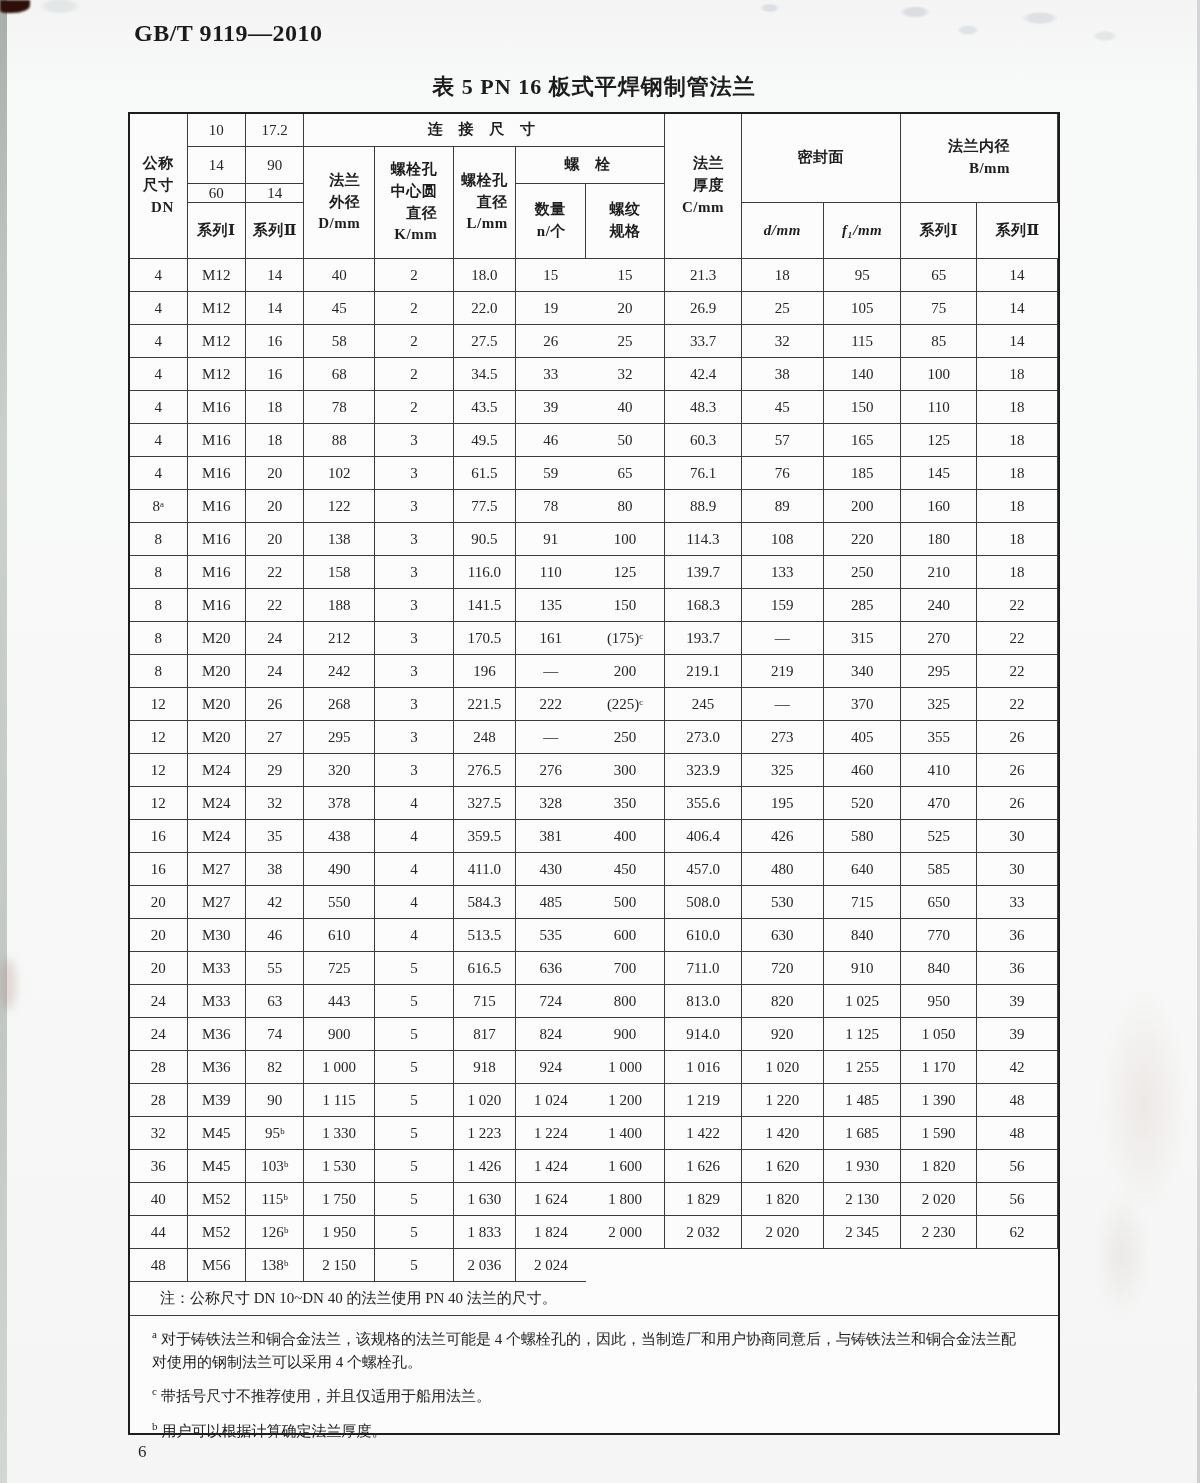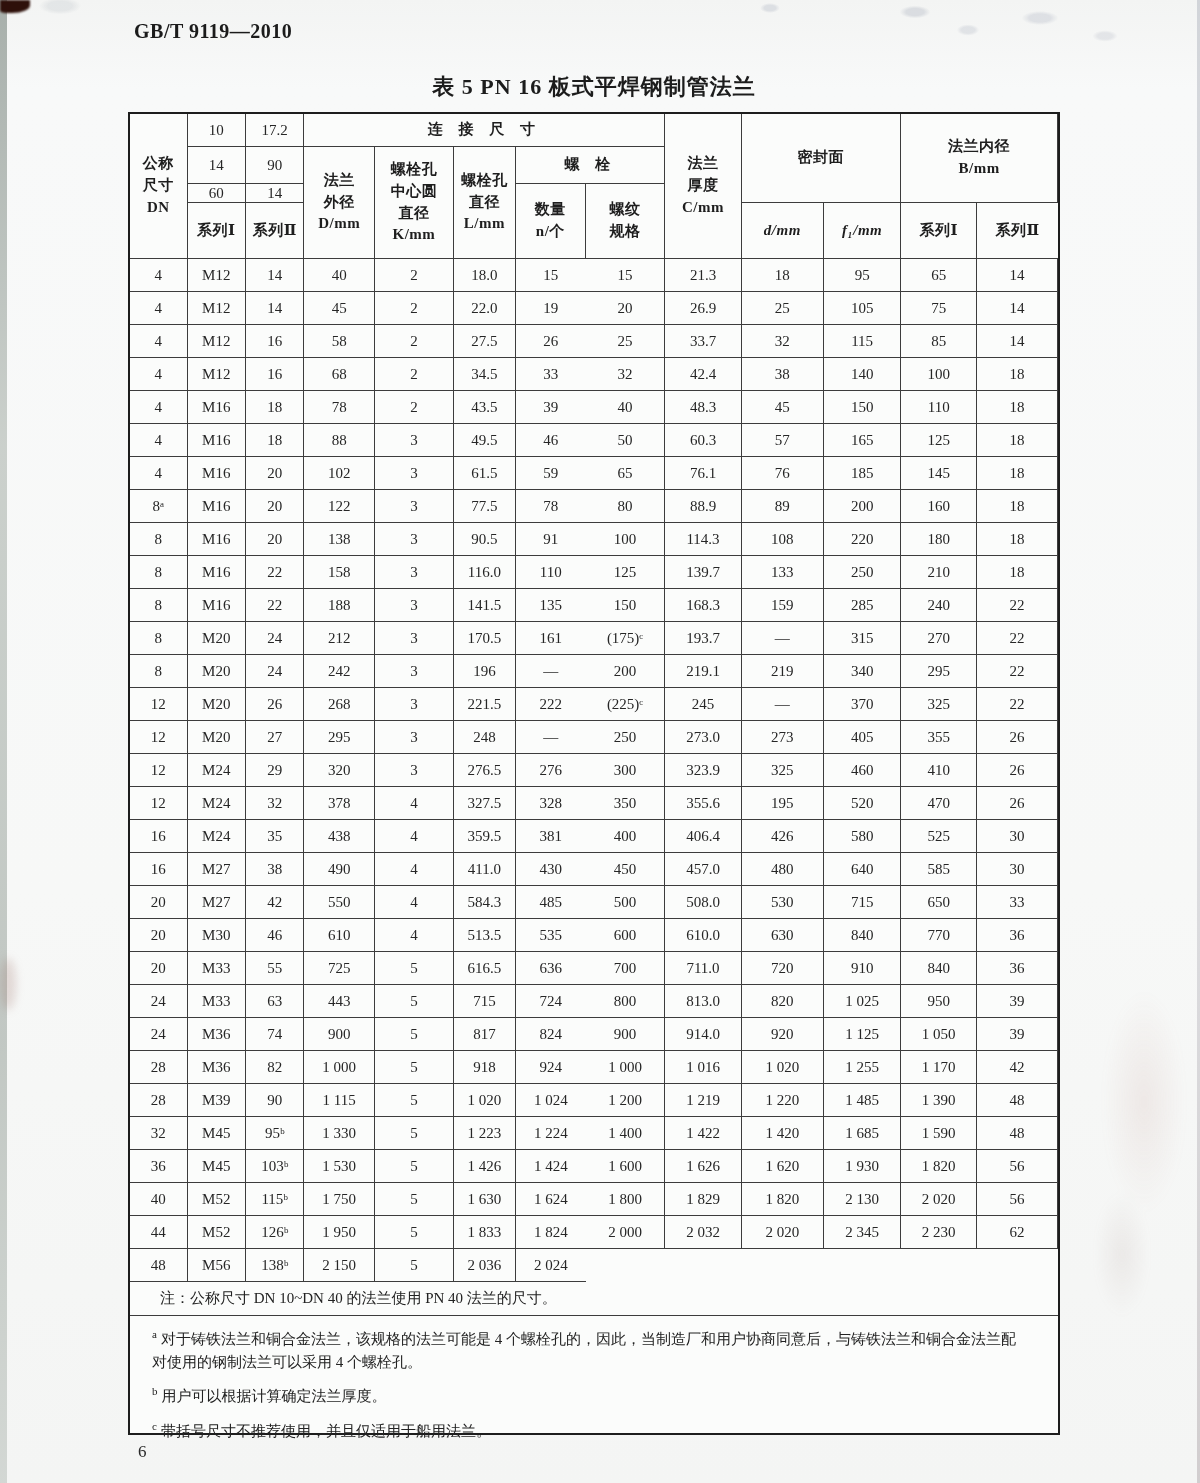--- a/index.html
+++ b/index.html
@@ -23,38 +23,38 @@
       radial-gradient(30px 12px at 60px 6px, rgba(185,192,198,.5) 40%, transparent 70%);}
   .right-line{position:absolute;right:0;top:0;width:3px;height:100%;
     background:linear-gradient(180deg,#c9ccd2,#dadde2 40%,#c9c4c6);opacity:.8;}
   .smudge-right{position:absolute;left:1078px;top:950px;width:110px;height:380px;
     background:radial-gradient(60px 160px at 60% 40%, rgba(172,110,100,.10), transparent 70%),
                radial-gradient(40px 90px at 40% 80%, rgba(150,120,115,.10), transparent 70%);
     filter:blur(3px);}
   .smudge-left{position:absolute;left:0;top:958px;width:16px;height:52px;
     background:rgba(150,105,95,.22);border-radius:50%;filter:blur(4px);}
 
-  .doc-code{position:absolute;left:134px;top:20px;font-size:20px;font-weight:bold;
+  .doc-code{position:absolute;left:134px;top:20px;font-size:24px;font-weight:bold;
     letter-spacing:.5px;color:#1b1b1b;}
   .table-title{position:absolute;left:128px;top:72px;width:932px;text-align:center;
     font-size:22px;font-weight:bold;color:#1c1c1c;letter-spacing:1px;}
 
   .flange-table{
     position:absolute;left:128px;top:112px;width:932px;box-sizing:border-box;
     border:2px solid #1d1d1d;background:#fbfcfb;
     display:grid;
     grid-template-columns:6.2fr 6.3fr 6.3fr 7.6fr 8.5fr 6.7fr 7.5fr 8.6fr 8.2fr 8.9fr 8.3fr 8.2fr 8.7fr;
     grid-template-rows:33px 37px 19px 56px repeat(31,33px) 34px 117px;
   }
   .cell,.hcell{
     display:flex;align-items:center;justify-content:center;
     border-right:1px solid #3c3c3c;border-bottom:1px solid #3c3c3c;
     font-size:15px;color:#262626;box-sizing:border-box;overflow:hidden;
   }
-  .hcell{white-space:pre-line;text-align:center;line-height:1.45;font-weight:600;
+  .hcell{white-space:pre-line;text-align:right;line-height:1.45;font-weight:600;
     color:#1e1e1e;letter-spacing:.5px;}
   .last-col{border-right:none;}
   .h-dn{grid-area:1/1/5/2;}
   .h-pipe{grid-area:1/2/4/4;}
   .h-a1{grid-area:4/2/5/3;}
   .h-a2{grid-area:4/3/5/4;}
   .h-conn{grid-area:1/4/2/9;letter-spacing:6px;}
   .h-d{grid-area:2/4/5/5;}
   .h-k{grid-area:2/5/5/6;}
   .h-l{grid-area:2/6/5/7;}
@@ -521,18 +521,18 @@
     <div class="cell">62</div>
     <div class="cell">48</div>
     <div class="cell">M56</div>
     <div class="cell">138ᵇ</div>
     <div class="cell">2 150</div>
     <div class="cell">5</div>
     <div class="cell">2 036</div>
     <div class="cell last-col">2 024</div>
     <div class="footnotes">
       <p><sup>a</sup>对于铸铁法兰和铜合金法兰，该规格的法兰可能是 4 个螺栓孔的，因此，当制造厂和用户协商同意后，与铸铁法兰和铜合金法兰配对使用的钢制法兰可以采用 4 个螺栓孔。</p>
+      <p><sup>c</sup>带括号尺寸不推荐使用，并且仅适用于船用法兰。</p>
       <p><sup>b</sup>用户可以根据计算确定法兰厚度。</p>
-      <p><sup>c</sup>带括号尺寸不推荐使用，并且仅适用于船用法兰。</p>
     </div>
 </div>
 
 <div class="page-number">6</div>
 
 </body></html>

